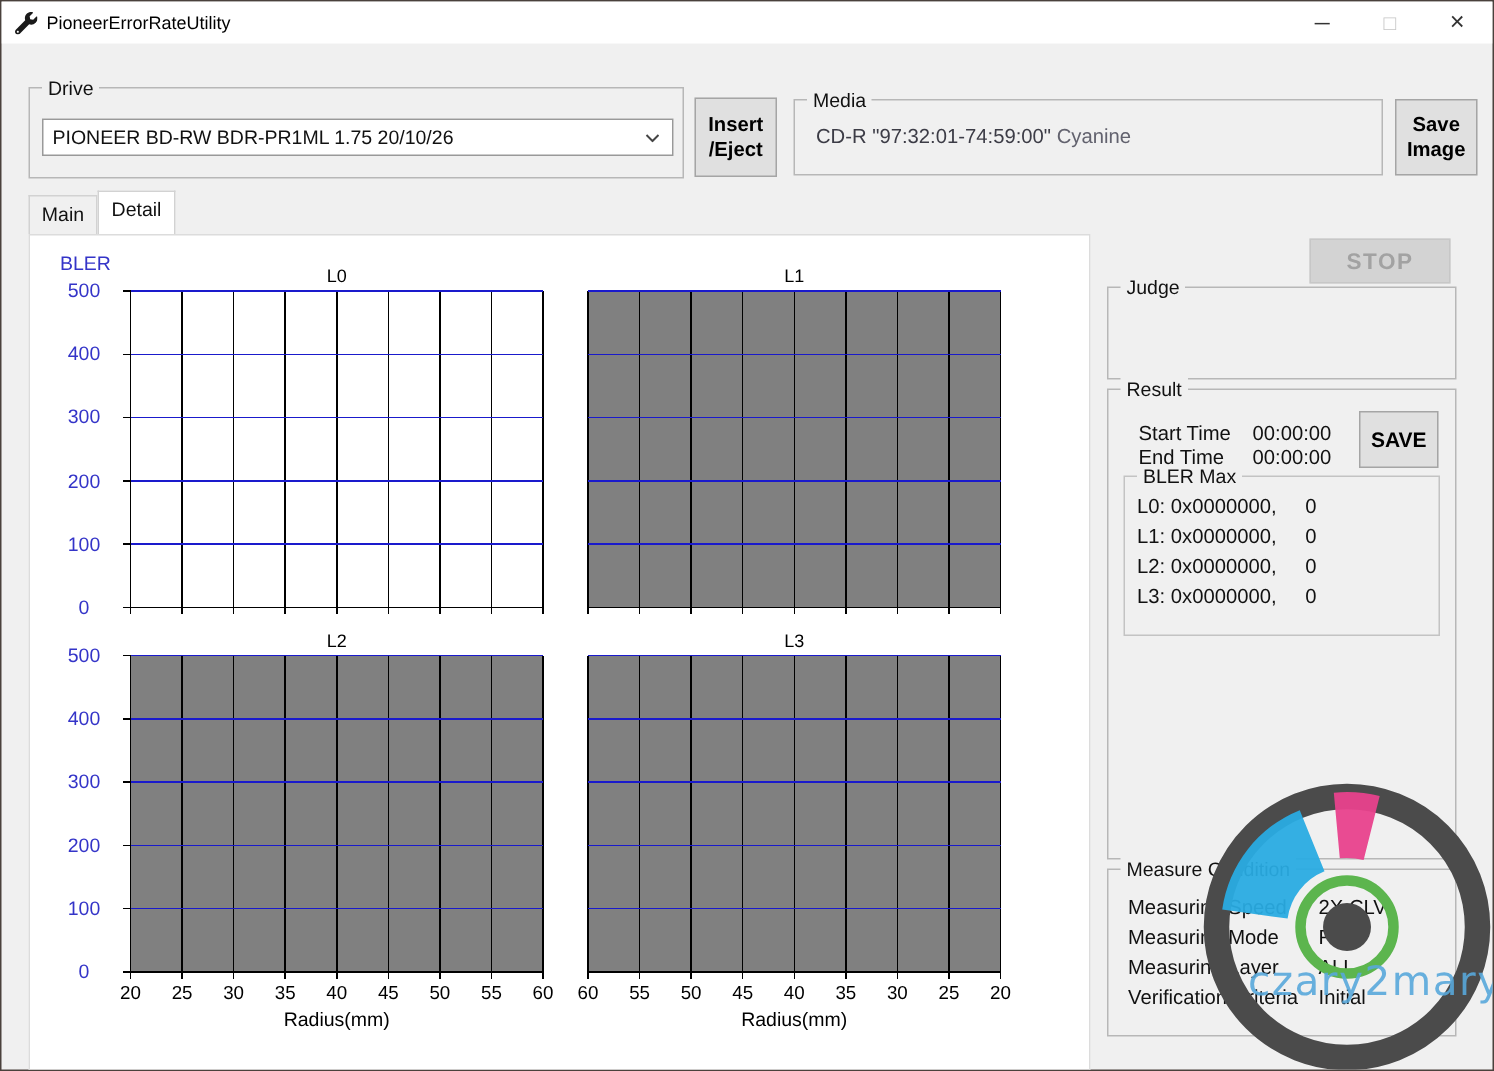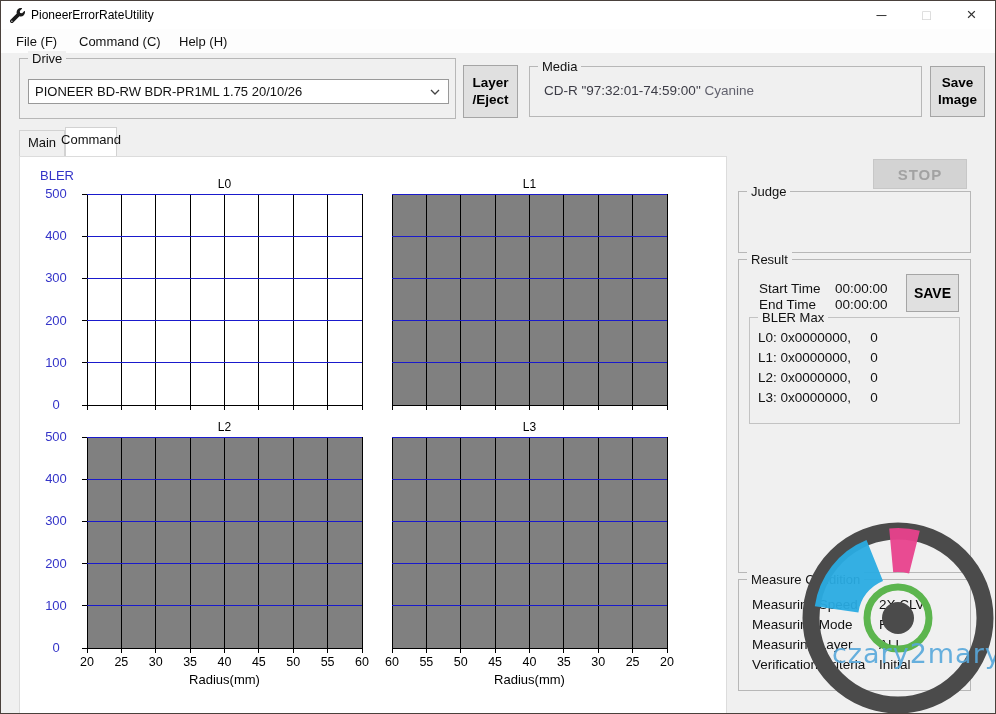--- a/index.html
+++ b/index.html
@@ -92,54 +92,49 @@
   <div id="titlebar">
     <svg id="title-icon" viewBox="0 0 512 512">
       <path fill="#1a1a1a" d="M507.73 109.1c-2.24-9.03-13.54-12.09-20.12-5.51l-74.36 74.36-67.88-11.31-11.31-67.88 74.36-74.36c6.62-6.62 3.43-17.9-5.66-20.16-47.38-11.74-99.55.91-136.58 37.93-39.64 39.64-50.55 97.1-34.05 147.2L18.74 402.76c-24.99 24.99-24.99 65.51 0 90.5 24.99 24.99 65.51 24.99 90.5 0l213.21-213.21c50.12 16.71 107.47 5.68 147.37-34.22 37.07-37.07 49.7-89.32 37.91-136.73zM64 472c-13.25 0-24-10.75-24-24 0-13.26 10.75-24 24-24s24 10.74 24 24c0 13.25-10.75 24-24 24z"></path>
     </svg>
     <span id="title-text">PioneerErrorRateUtility</span>
     <div class="win-btn" id="btn-min">─</div>
     <div class="win-btn" id="btn-max">□</div>
     <div class="win-btn" id="btn-close">×</div>
   </div>
 
-  <div id="menubar">
-    <span class="menu-item" style="left:11px">File (F)</span>
-    <span class="menu-item" style="left:74px">Command (C)</span>
-    <span class="menu-item" style="left:174px">Help (H)</span>
-  </div>
 
   <div class="groupbox" id="drive-group">
     <span class="gb-label">Drive</span>
     <div id="drive-combo">
       <span>PIONEER BD-RW BDR-PR1ML 1.75 20/10/26</span>
       <svg id="drive-combo-arrow" width="10" height="6" viewBox="0 0 10 6">
         <polyline points="1,1 5,5 9,1" fill="none" stroke="#444" stroke-width="1.3"></polyline>
       </svg>
     </div>
   </div>
   <div id="insert-eject-btn">
-    <span>Layer</span>
+    <span>Insert</span>
     <span>/Eject</span>
   </div>
 
   <div class="groupbox" id="media-group">
     <span class="gb-label">Media</span>
     <div id="media-text">
       <span>CD-R "97:32:01-74:59:00"</span>
       <span id="media-dye">Cyanine</span>
     </div>
   </div>
   <div id="save-image-btn">
     <span>Save</span>
     <span>Image</span>
   </div>
 
   <div class="tab" id="tab-main">Main</div>
-  <div class="tab" id="tab-detail">Command</div>
+  <div class="tab" id="tab-detail">Detail</div>
 
   <div id="chart-area">
     <span id="bler-label">BLER</span>
   <svg viewBox="-6 0 287 217" width="287" height="217" shape-rendering="crispEdges" style="position: absolute; left: 61px; top: 37px; overflow: visible;">
         <rect x="0" y="0" width="275" height="211" fill="#ffffff"></rect>
         <line x1="0" y1="0" x2="0" y2="211" stroke="#000000" stroke-width="1"></line>
         <line x1="0" y1="211" x2="0" y2="215.5" stroke="#000000" stroke-width="1"></line>
         <line x1="34.375" y1="0" x2="34.375" y2="211" stroke="#000000" stroke-width="1"></line>
         <line x1="34.375" y1="211" x2="34.375" y2="215.5" stroke="#000000" stroke-width="1"></line>
         <line x1="68.75" y1="0" x2="68.75" y2="211" stroke="#000000" stroke-width="1"></line>

